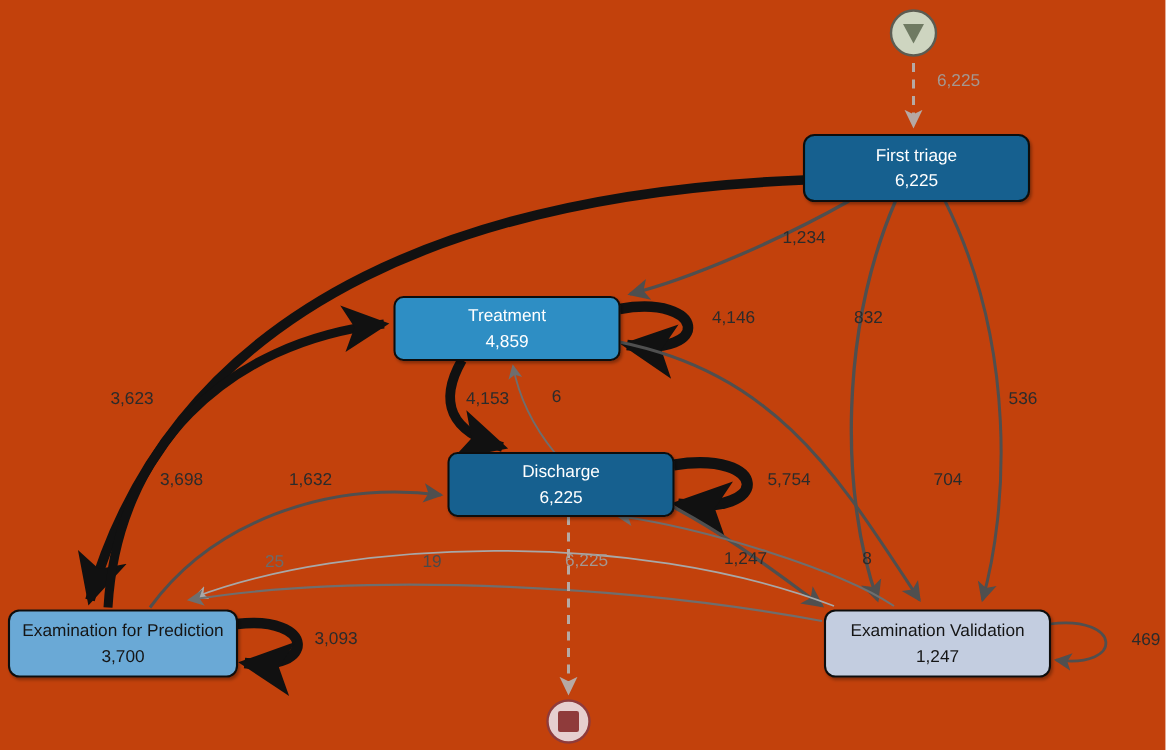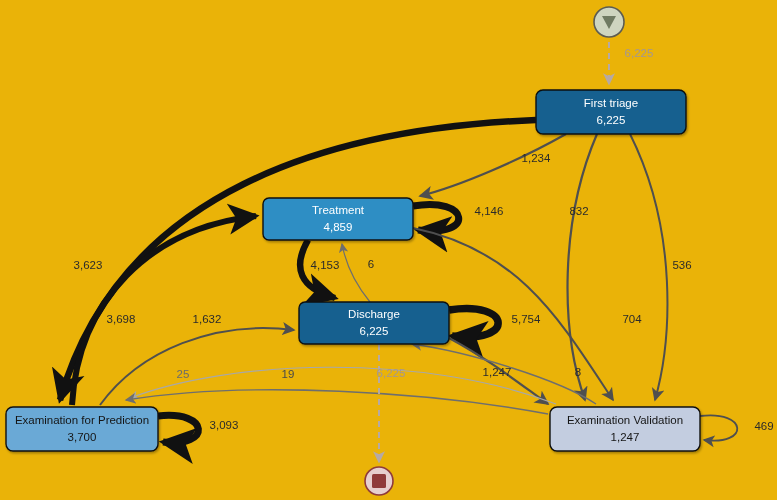--- a/index.html
+++ b/index.html
@@ -1,18 +1,18 @@
 <!DOCTYPE html>
 <html><head>
 <meta charset="utf-8">
 <style>
   html,body{margin:0;padding:0;background:#ffffff;}
   body{width:777px;height:500px;overflow:hidden;
        font-family:"Liberation Sans","DejaVu Sans",sans-serif;}
-  #stage{position:relative;width:777px;height:500px;background:#eab308;}
+  #stage{position:relative;width:777px;height:500px;background:#c2410c;}
   svg#graph{position:absolute;left:0;top:0;width:777px;height:500px;}
   .node-label{font-size:11.5px;text-anchor:middle;dominant-baseline:middle;}
   .node-count{font-size:11.5px;text-anchor:middle;dominant-baseline:middle;}
   .elabel{font-size:11.5px;text-anchor:middle;dominant-baseline:middle;}
 </style>
 </head>
 <body>
 
 <div id="stage">
   <svg id="graph" viewBox="0 0 777 500">

